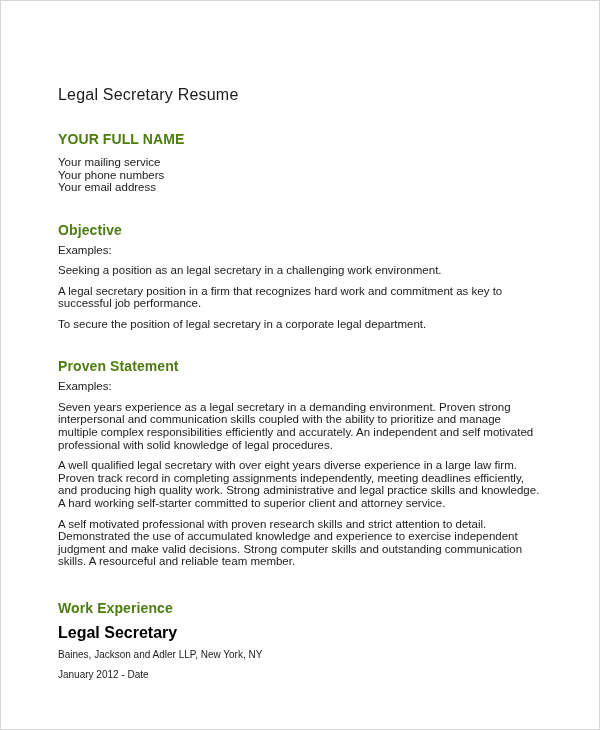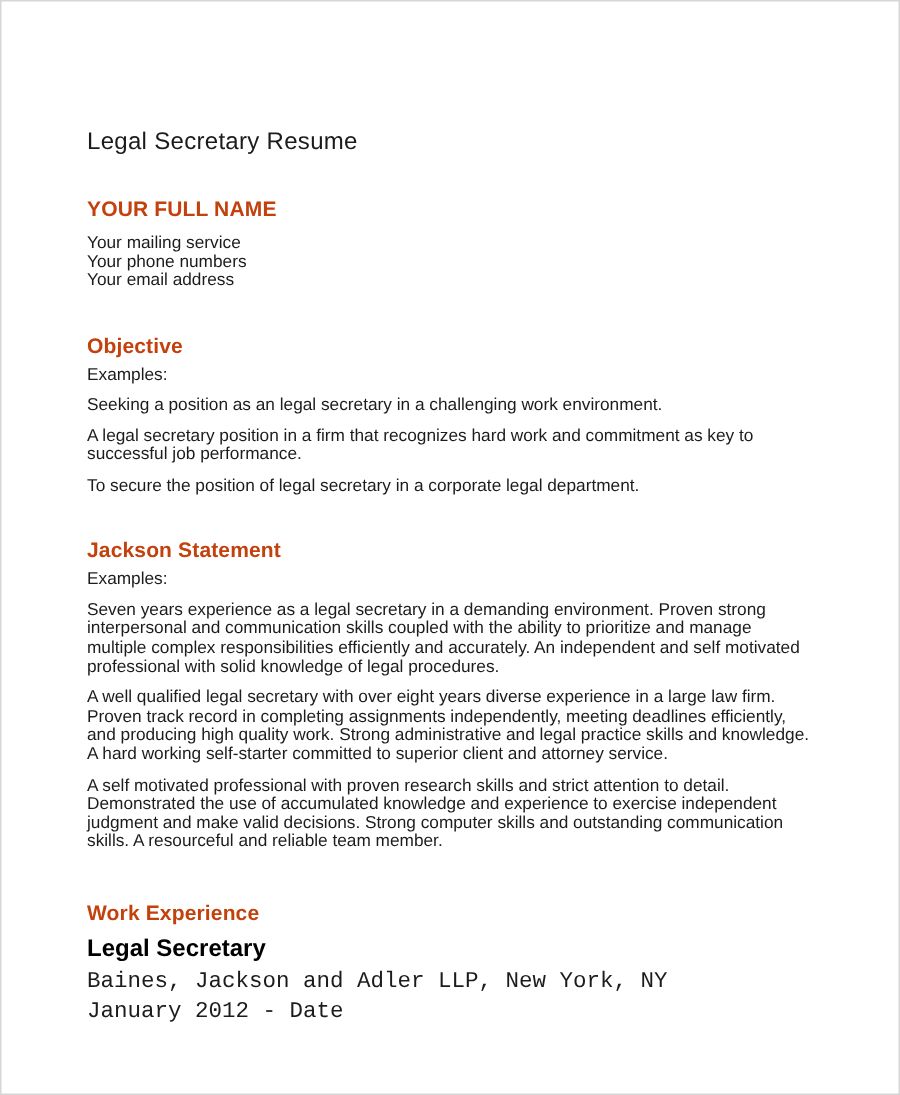--- a/index.html
+++ b/index.html
@@ -17,21 +17,21 @@
     .doc-title {
       font-size: 16px;
       font-weight: 400;
       color: #1b1b1b;
       margin: 0 0 27px 0;
       letter-spacing: 0.2px;
     }
     .section-heading {
       font-size: 14px;
       font-weight: 700;
-      color: #c2410c;
+      color: #4d7c0f;
       margin: 0;
       letter-spacing: 0.1px;
     }
     .header-block .section-heading { margin-bottom: 9px; }
     .contact-line {
       font-size: 11.5px;
       line-height: 12.5px;
       margin: 0;
       color: #1c1c1c;
     }
@@ -50,25 +50,24 @@
       color: #1c1c1c;
       white-space: pre-line;
     }
     .job-title {
       font-size: 16px;
       font-weight: 700;
       color: #000000;
       margin: 8px 0 0 0;
     }
     .job-line {
-      font-size: 15px;
+      font-size: 10px;
       line-height: 12.5px;
       margin: 7px 0 0 0;
       color: #1c1c1c;
-      font-family: Liberation Mono, monospace;
     }
   </style>
 </head>
 <body>
 
 <div class="page">
 
   <h1 class="doc-title">Legal Secretary Resume</h1>
 
   <section class="header-block">
@@ -81,21 +80,21 @@
   <section class="section">
     <h2 class="section-heading">Objective</h2>
     <p class="examples-label">Examples:</p>
     <p class="para">Seeking a position as an legal secretary in a challenging work environment.</p>
     <p class="para">A legal secretary position in a firm that recognizes hard work and commitment as key to
 successful job performance.</p>
     <p class="para">To secure the position of legal secretary in a corporate legal department.</p>
   </section>
 
   <section class="section">
-    <h2 class="section-heading">Jackson Statement</h2>
+    <h2 class="section-heading">Proven Statement</h2>
     <p class="examples-label">Examples:</p>
     <p class="para">Seven years experience as a legal secretary in a demanding environment. Proven strong
 interpersonal and communication skills coupled with the ability to prioritize and manage
 multiple complex responsibilities efficiently and accurately. An independent and self motivated
 professional with solid knowledge of legal procedures.</p>
     <p class="para">A well qualified legal secretary with over eight years diverse experience in a large law firm.
 Proven track record in completing assignments independently, meeting deadlines efficiently,
 and producing high quality work. Strong administrative and legal practice skills and knowledge.
 A hard working self-starter committed to superior client and attorney service.</p>
     <p class="para">A self motivated professional with proven research skills and strict attention to detail.

